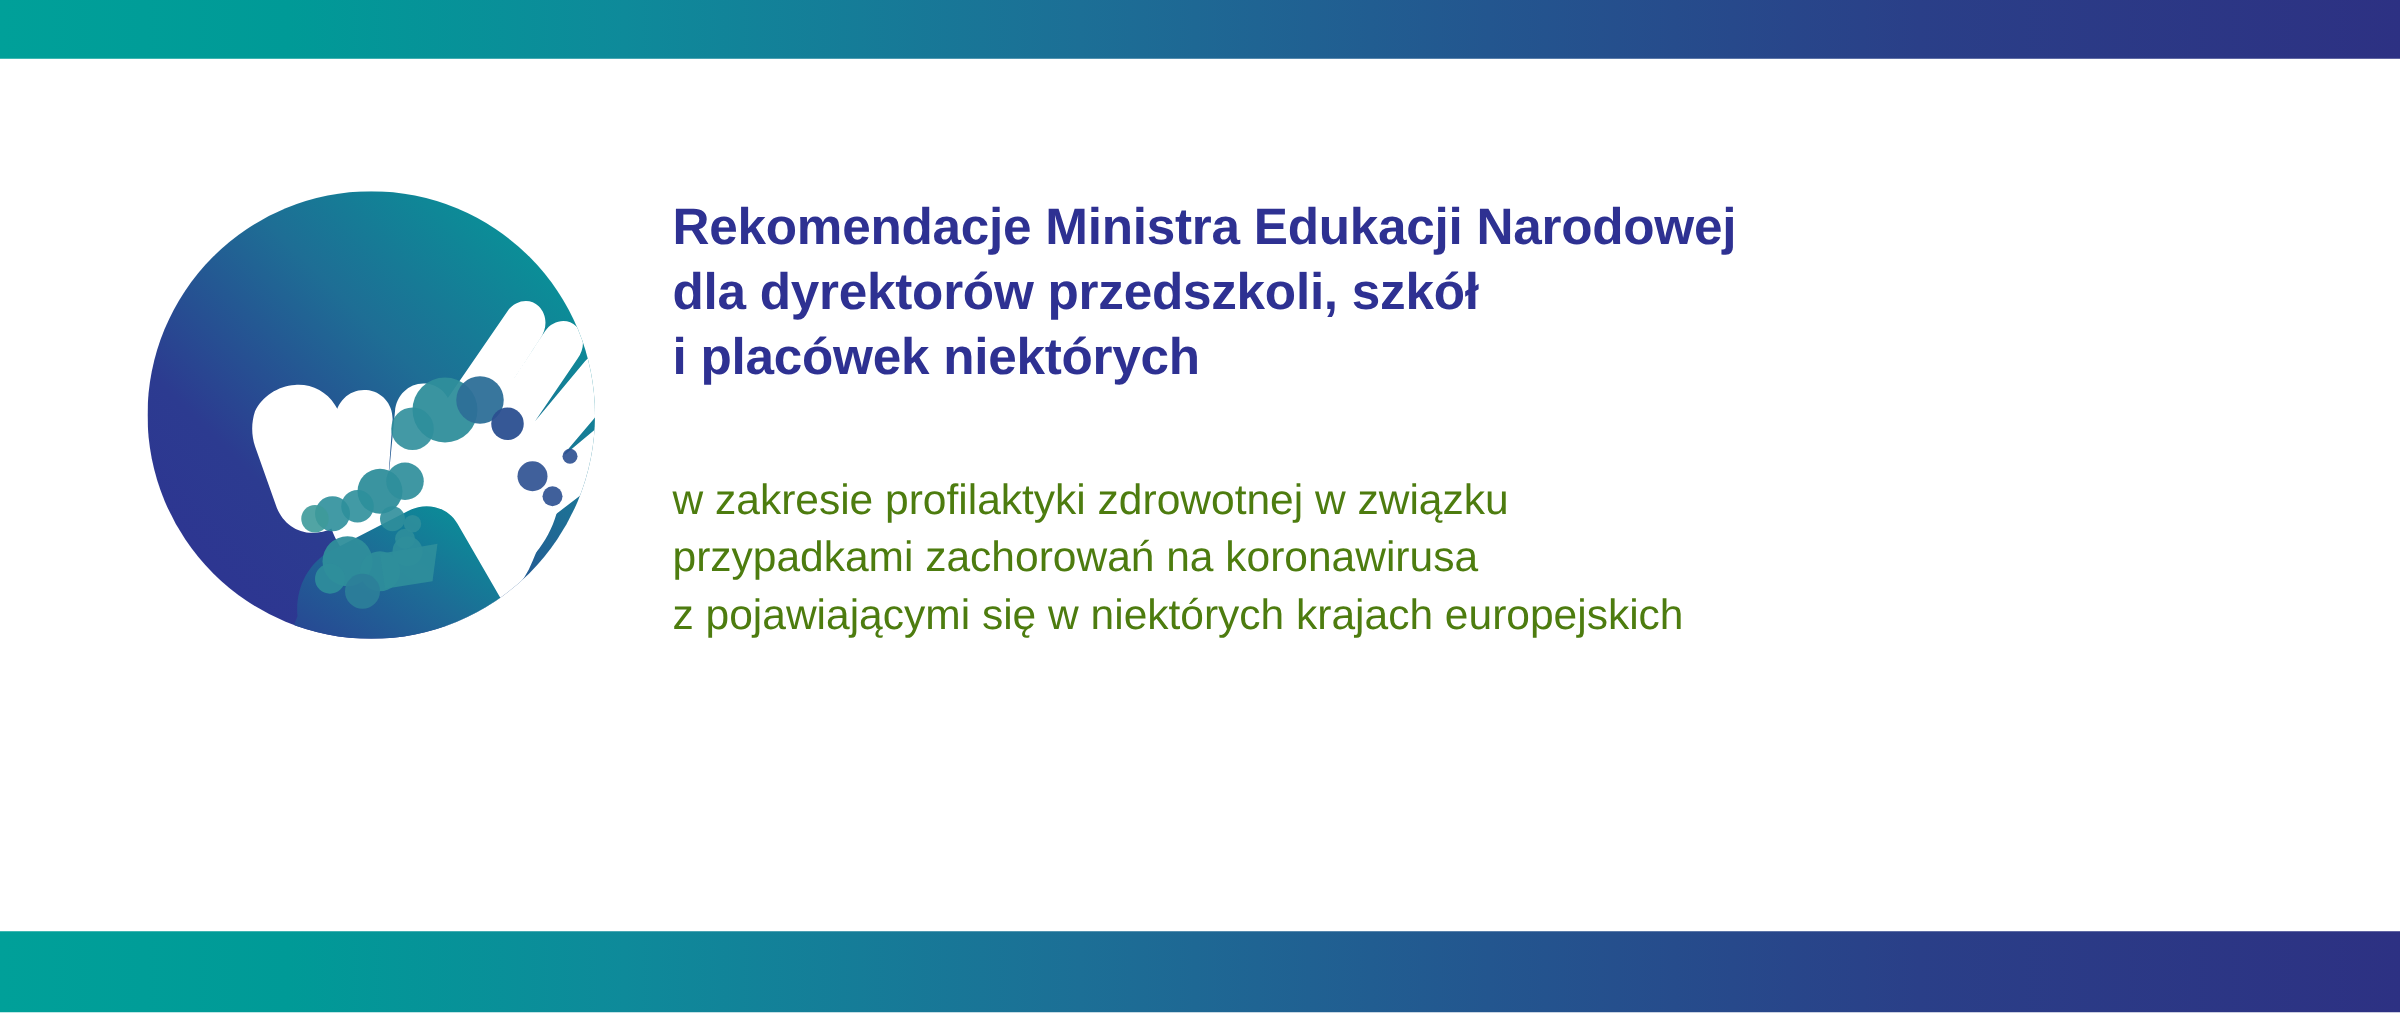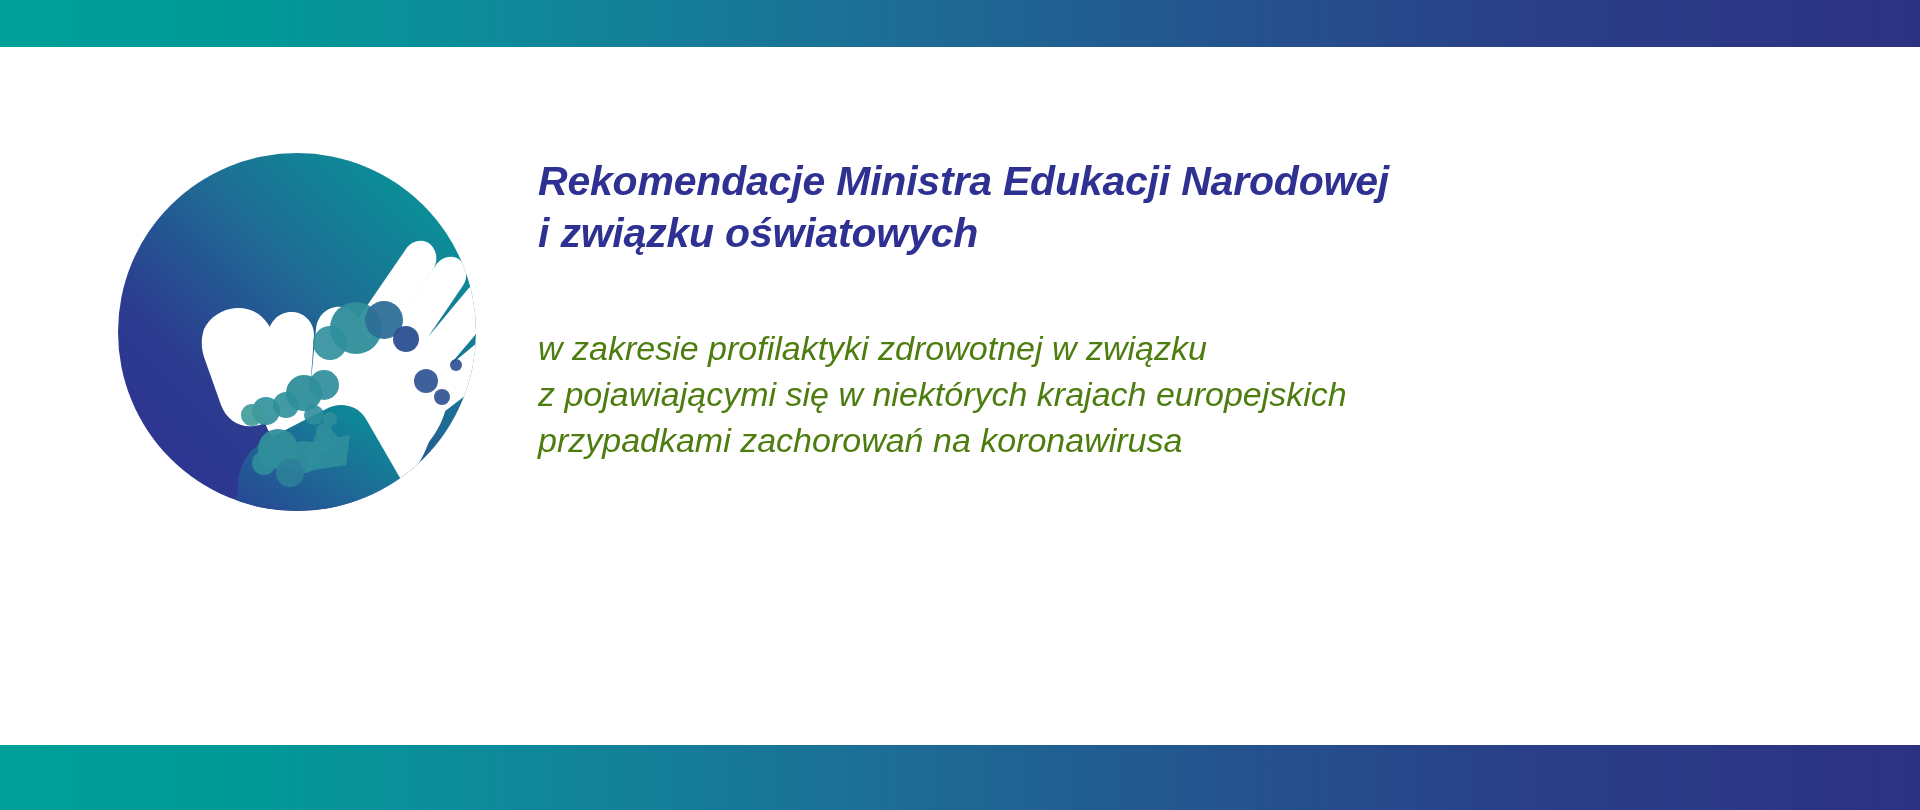--- a/index.html
+++ b/index.html
@@ -11,21 +11,20 @@
     width: 1920px;
     height: 810px;
     overflow: hidden;
     font-family: "Liberation Sans", sans-serif;
   }
   .poster {
     position: relative;
     width: 1920px;
     height: 810px;
     background: #ffffff;
-    font-style: italic;
   }
   .bar {
     position: absolute;
     left: 0;
     width: 1920px;
     background: linear-gradient(to right, #00A099 0%, #009A97 12%, #0E8A9A 26%, #1C6F96 45%, #23568F 62%, #2A3F88 80%, #2D3183 100%);
   }
   .bar-top { top: 0; height: 47px; }
   .bar-bottom { top: 745px; height: 65px; }
 
@@ -181,24 +180,25 @@
           <circle cx="212" cy="266" r="7" fill="#2F8E9B" opacity="0.9"></circle>
           <path d="M186 290 L232 282 L228 312 L190 318 Z" fill="#2F8E9B" opacity="0.92"></path>
         </g>
       </g>
     </svg>
   </div>
 
   <div class="content">
     <h1 class="title">
       <span class="tline">Rekomendacje Ministra Edukacji Narodowej</span>
-      <span class="tline">i związku oświatowych</span>
+      <span class="tline">dla dyrektorów przedszkoli, szkół</span>
+      <span class="tline">i placówek niektórych</span>
     </h1>
     <p class="subtitle">
       <span class="sline">w zakresie profilaktyki zdrowotnej w związku</span>
+      <span class="sline">przypadkami zachorowań na koronawirusa</span>
       <span class="sline">z pojawiającymi się w niektórych krajach europejskich</span>
-      <span class="sline">przypadkami zachorowań na koronawirusa</span>
     </p>
   </div>
 
   <div class="bar bar-bottom"></div>
 
 </div>
 
 </body></html>

